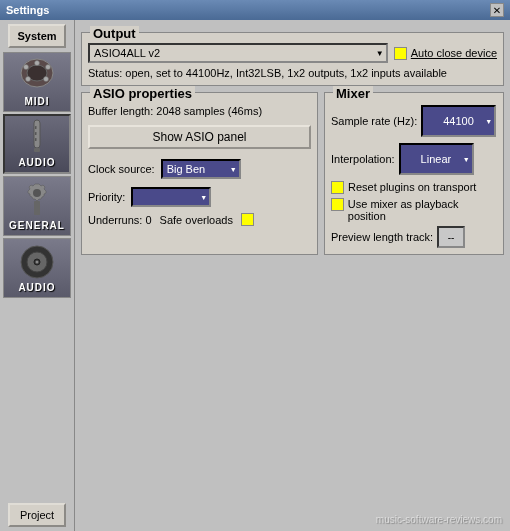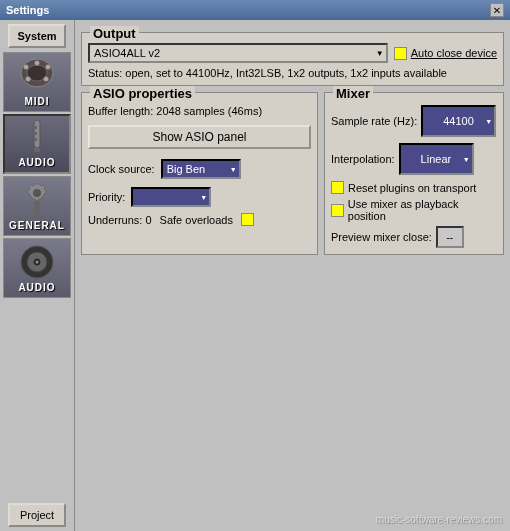--- a/index.html
+++ b/index.html
@@ -303,21 +303,20 @@
       padding: 0 20px;
       font-size: 11px;
       appearance: none;
       -webkit-appearance: none;
       cursor: pointer;
       min-width: 75px;
     }
 
     .checkbox-row {
       display: flex;
-      align-items: center;
       gap: 4px;
       margin-bottom: 4px;
     }
     .checkbox-label {
       font-size: 11px;
     }
 
     .preview-row {
       display: flex;
       align-items: center;
@@ -522,21 +521,21 @@
           </div>
           <div class="checkbox-row">
             <span class="yellow-checkbox"></span>
             <span class="checkbox-label">Reset plugins on transport</span>
           </div>
           <div class="checkbox-row">
             <span class="yellow-checkbox"></span>
             <span class="checkbox-label">Use mixer as playback position</span>
           </div>
           <div class="preview-row">
-            <span class="preview-label">Preview mixer close:</span>
+            <span class="preview-label">Preview length track:</span>
             <div class="preview-btn">--</div>
           </div>
         </div>
       </div>
     </div>
 
     <div class="watermark">music-software-reviews.com</div>
   </div>
 </div>
 

